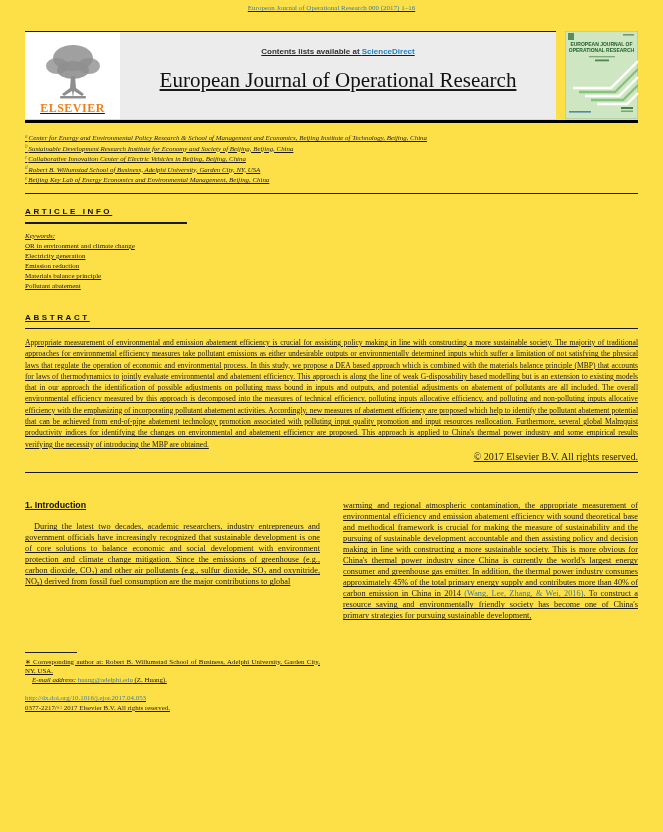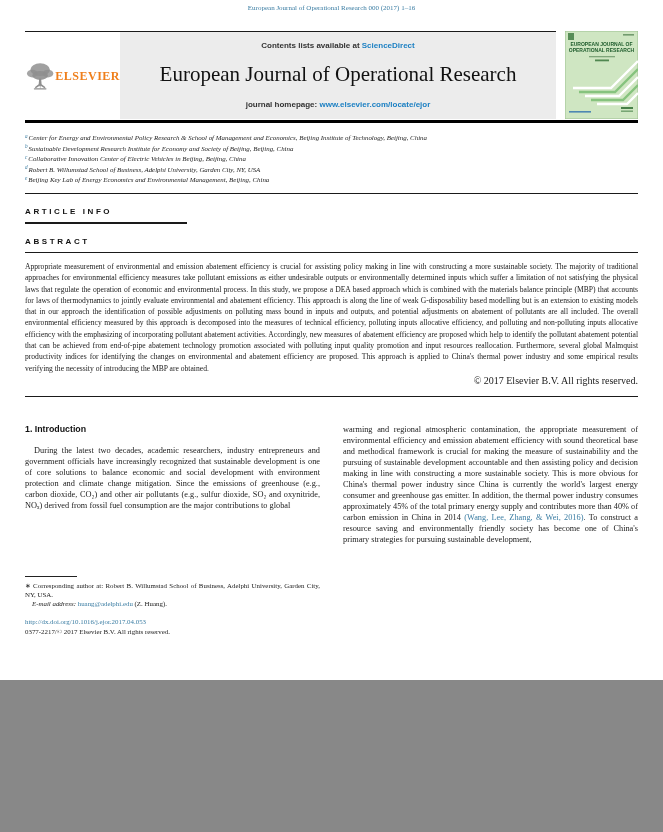--- a/index.html
+++ b/index.html
@@ -1,28 +1,28 @@
 <!DOCTYPE html>
 <html style="--teal: #3b7da3; --link-blue: #1d80c3; --elsevier-orange: #ef7f1b; --cover-bg: #cfe6c2; --cover-dark-green: #1d5b2b; --cover-mid-green: #86c37e;"><head>
 <meta charset="utf-8">
 <style>
   * { margin:0; padding:0; box-sizing:border-box; }
   html,body { background:#888; }
   .page {
-    width:663px; height:680px; margin:0 auto; background:#ffffff;
+    width:663px; height:832px; margin:0 auto; background:#fde047;
     position:relative; overflow:hidden;
-    font-family:"Liberation Serif", serif; color:#1a1a1a;
+    font-family:"Liberation Serif", serif; color:#1a1a1a;text-decoration:underline;
   }
   .top-ref { margin-top:4px; text-align:center; font-size:7px; color:var(--teal,#3b7da3); }
 
   .header-wrap { margin:19px 25px 0; display:flex; align-items:stretch; }
   .left-group { flex:1; display:flex; border-top:1.5px solid #1a1a1a; height:88px; }
-  .logo-col { width:95px; background:#fff; display:flex; flex-direction:row; align-items:center; justify-content:flex-end; padding:3px 0 3px; }
+  .logo-col { width:95px; background:#fff; display:flex; flex-direction:column; align-items:center; justify-content:flex-end; padding:3px 0 3px; }
   .elsevier-text { font-family:"Liberation Serif",serif; font-weight:bold; font-size:12px; color:var(--elsevier-orange,#ef7f1b); letter-spacing:.5px; margin-top:1px; }
-  .banner { flex:1; background:#ececec; text-align:center; padding-top:9px; }
+  .banner { flex:1; background:#ececec; text-align:center; padding-top:15px; }
   .banner-contents { font-family:"Liberation Sans",sans-serif; font-size:8px; color:#333; font-weight:bold; }
   .link { color:var(--link-blue,#1d80c3); }
   .banner-title { font-size:21px; color:#111; margin-top:12px; }
   .banner-home { font-family:"Liberation Sans",sans-serif; font-size:8px; color:#333; font-weight:bold; margin-top:13px; }
   .cover { width:73px; height:88px; margin-left:9px; flex:none; }
 
   .thick-rule { height:3px; background:#000; margin:1px 25px 0; }
 
   .title { margin:26px 25px 0; font-size:15.5px; line-height:19.5px; font-weight:normal; color:#1a1a1a; }
   .authors { margin:13px 25px 0; font-size:12px; color:#222; }
@@ -83,23 +83,20 @@
             <rect x="18" y="54" width="26" height="2.5" rx="1"></rect>
           </g>
         </svg>
         <div class="elsevier-text">ELSEVIER</div>
       </div>
       <div class="banner">
         <div class="banner-contents">
           <span>Contents lists available at </span><span class="link">ScienceDirect</span>
         </div>
         <div class="banner-title">European Journal of Operational Research</div>
-        <div class="banner-home">
-          <span>journal homepage: </span><span class="link">www.elsevier.com/locate/ejor</span>
-        </div>
       </div>
     </div>
     <svg class="cover" viewBox="0 0 73 88">
       <rect x="0" y="0" width="73" height="88" fill="#cfe6c2" stroke="#9bbf90" stroke-width="1"></rect>
       <rect x="3" y="2" width="6" height="7" fill="#2f6f33" opacity="0.75"></rect>
       <rect x="58" y="3" width="11" height="1.6" fill="#4a7a4a" opacity="0.7"></rect>
       <text x="36.5" y="15" text-anchor="middle" font-family="Liberation Sans, sans-serif" font-size="5" font-weight="bold" fill="#1d5b2b">EUROPEAN JOURNAL OF</text>
       <text x="36.5" y="21" text-anchor="middle" font-family="Liberation Sans, sans-serif" font-size="5" font-weight="bold" fill="#1d5b2b">OPERATIONAL RESEARCH</text>
       <rect x="24" y="25" width="26" height="1.3" fill="#4a7a4a" opacity="0.6"></rect>
       <rect x="30" y="28.5" width="14" height="1.8" fill="#2f6f33" opacity="0.8"></rect>
@@ -128,20 +125,30 @@
       <div class="affil"><span class="asup">e</span><span>Beijing Key Lab of Energy Economics and Environmental Management, Beijing, China</span></div>
     </div>
 
   <div class="rule1"></div>
 
   <div class="info-abs">
     <div class="info-col">
       <div class="sec-head">ARTICLE INFO</div>
       <div class="head-rule"></div>
       <div class="head-rule"></div>
+      <div class="info-block">
+        <div class="info-label">Keywords:</div>
+        <div>
+            <div class="info-line">OR in environment and climate change</div>
+            <div class="info-line">Electricity generation</div>
+            <div class="info-line">Emission reduction</div>
+            <div class="info-line">Materials balance principle</div>
+            <div class="info-line">Pollutant abatement</div>
+          </div>
+      </div>
     </div>
     <div class="abs-col">
       <div class="sec-head">ABSTRACT</div>
       <div class="head-rule"></div>
       <p class="abs-text">Appropriate measurement of environmental and emission abatement efficiency is crucial for assisting policy making in line with constructing a more sustainable society. The majority of traditional approaches for environmental efficiency measures take pollutant emissions as either undesirable outputs or environmentally determined inputs which suffer a limitation of not satisfying the physical laws that regulate the operation of economic and environmental process. In this study, we propose a DEA based approach which is combined with the materials balance principle (MBP) that accounts for laws of thermodynamics to jointly evaluate environmental and abatement efficiency. This approach is along the line of weak G-disposability based modelling but is an extension to existing models that in our approach the identification of possible adjustments on polluting mass bound in inputs and outputs, and potential adjustments on abatement of pollutants are all included. The overall environmental efficiency measured by this approach is decomposed into the measures of technical efficiency, polluting inputs allocative efficiency, and polluting and non-polluting inputs allocative efficiency with the emphasizing of incorporating pollutant abatement activities. Accordingly, new measures of abatement efficiency are proposed which help to identify the pollutant abatement potential that can be achieved from end-of-pipe abatement technology promotion associated with polluting input quality promotion and input resources reallocation. Furthermore, several global Malmquist productivity indices for identifying the changes on environmental and abatement efficiency are proposed. This approach is applied to China's thermal power industry and some empirical results verifying the necessity of introducing the MBP are obtained.</p>
       <div class="abs-copy">© 2017 Elsevier B.V. All rights reserved.</div>
     </div>
   </div>
 
   <div class="rule-full"></div>

